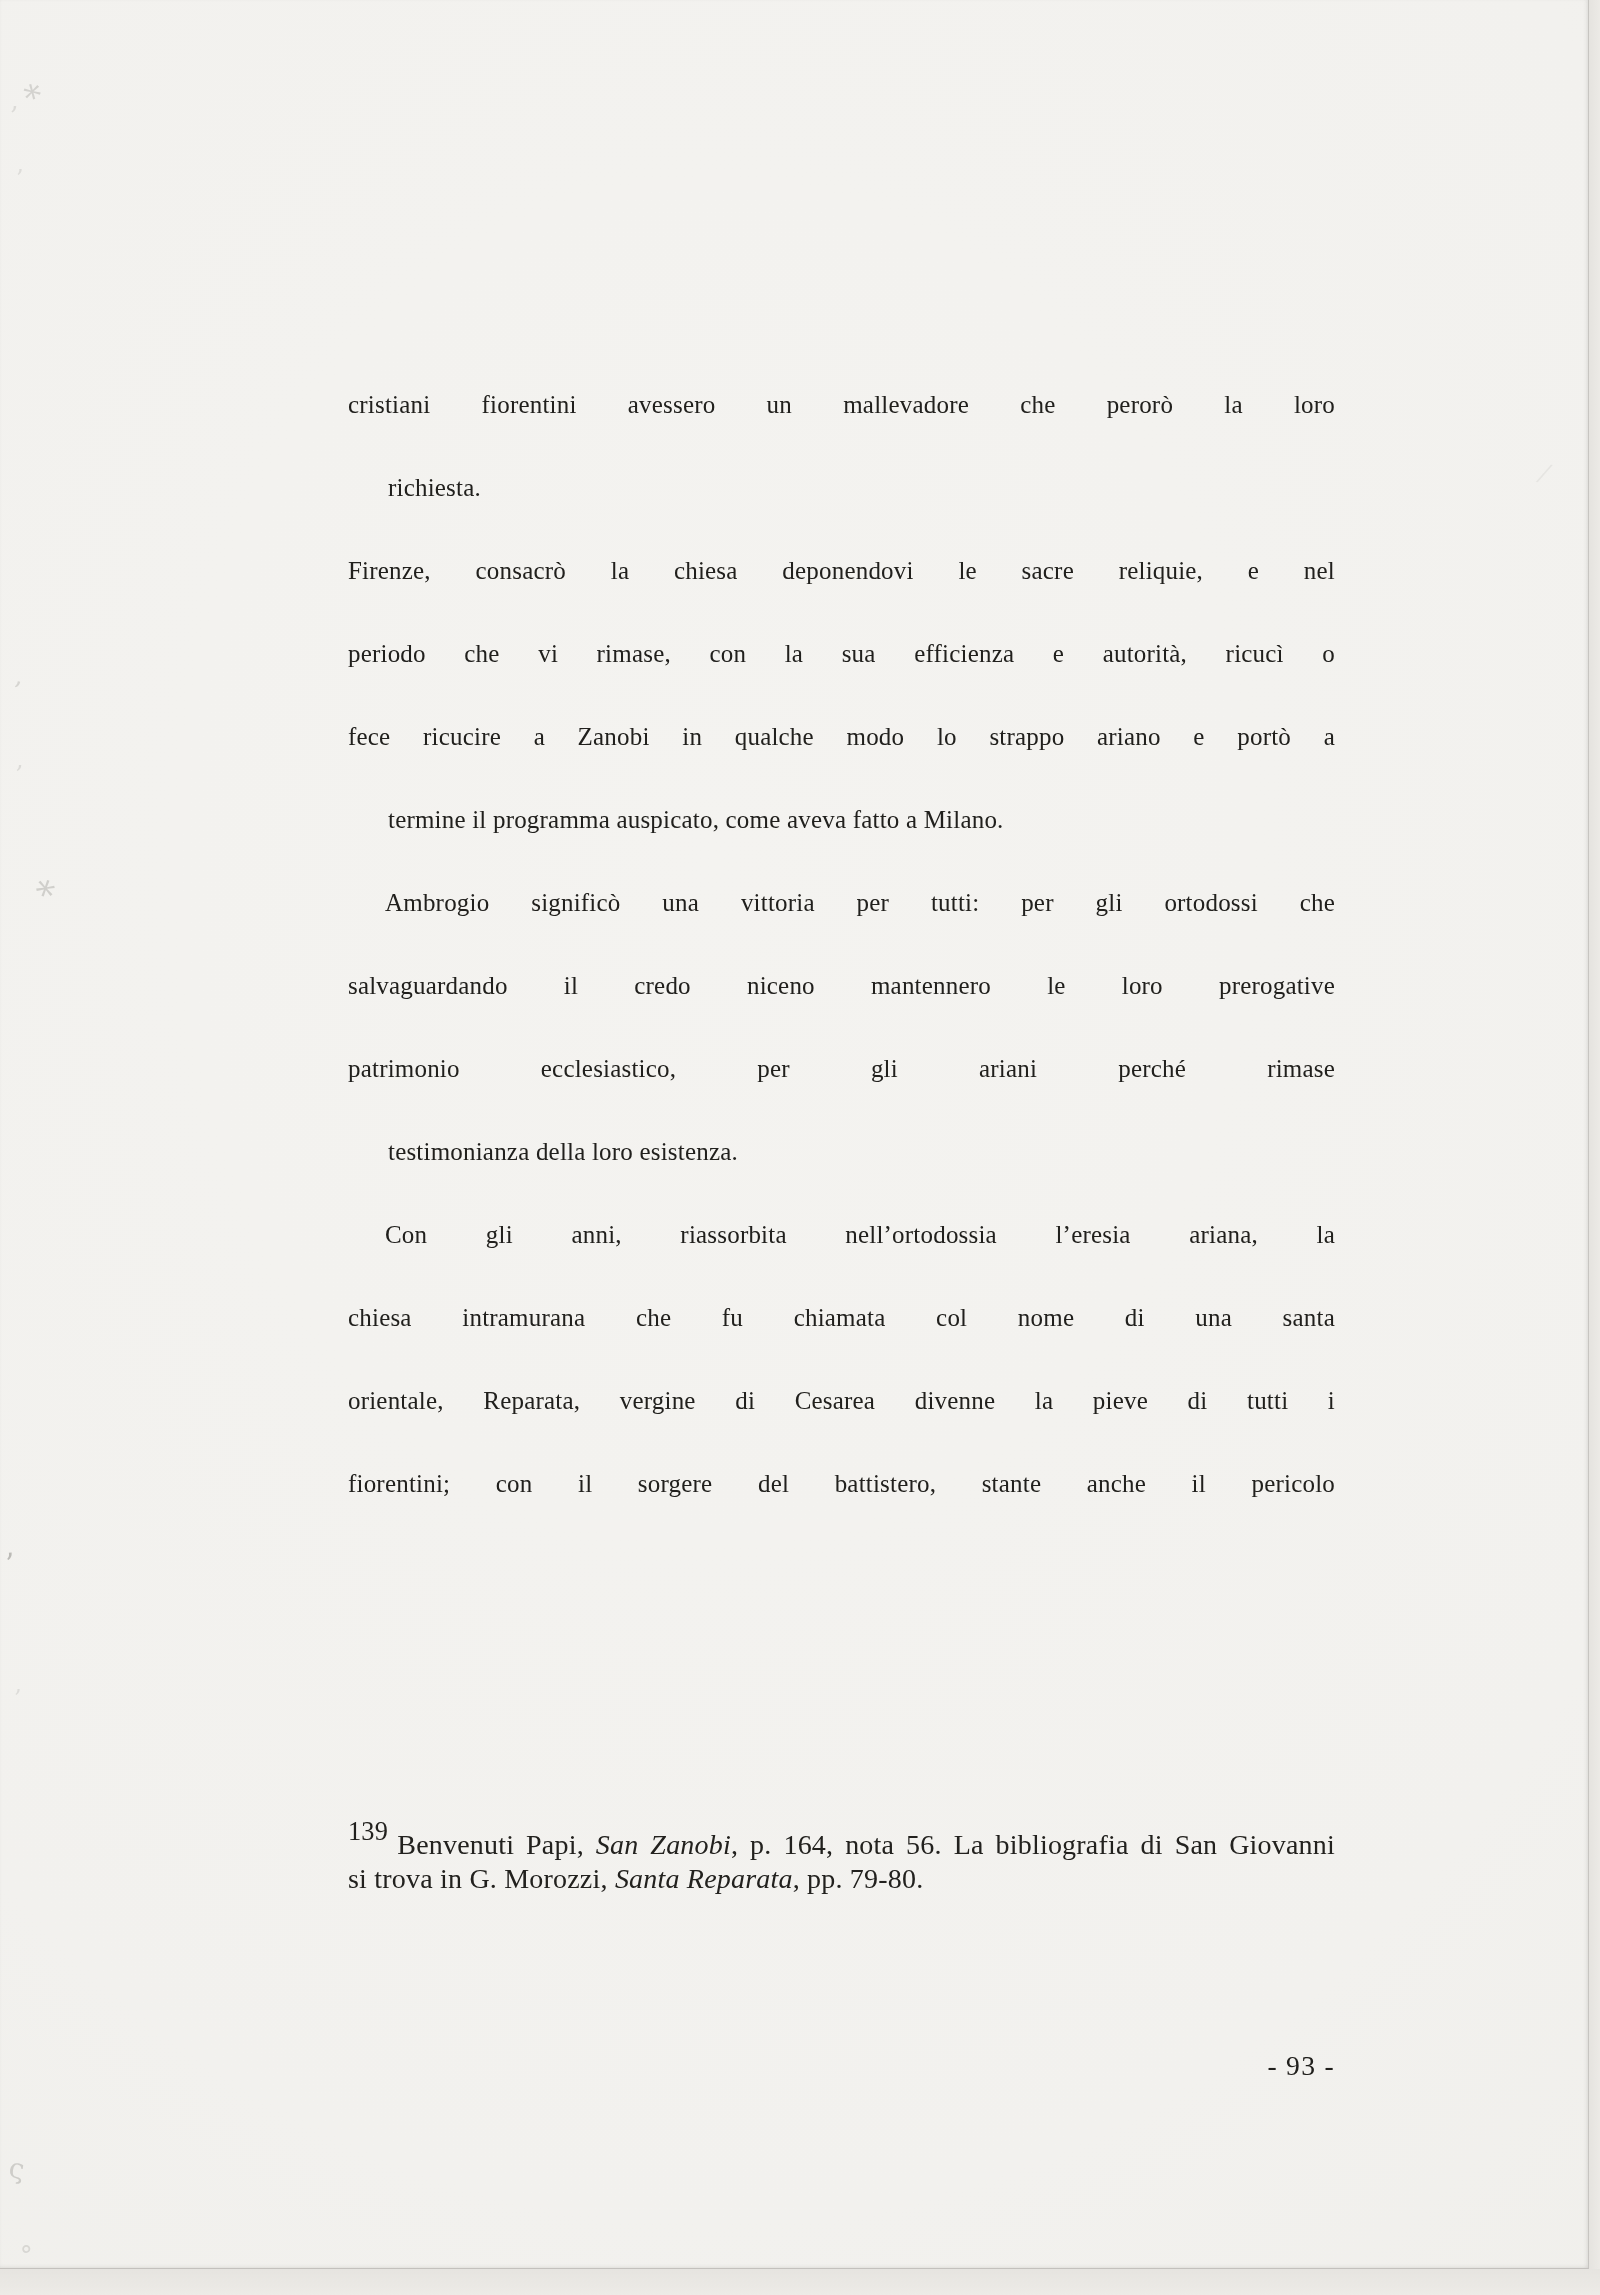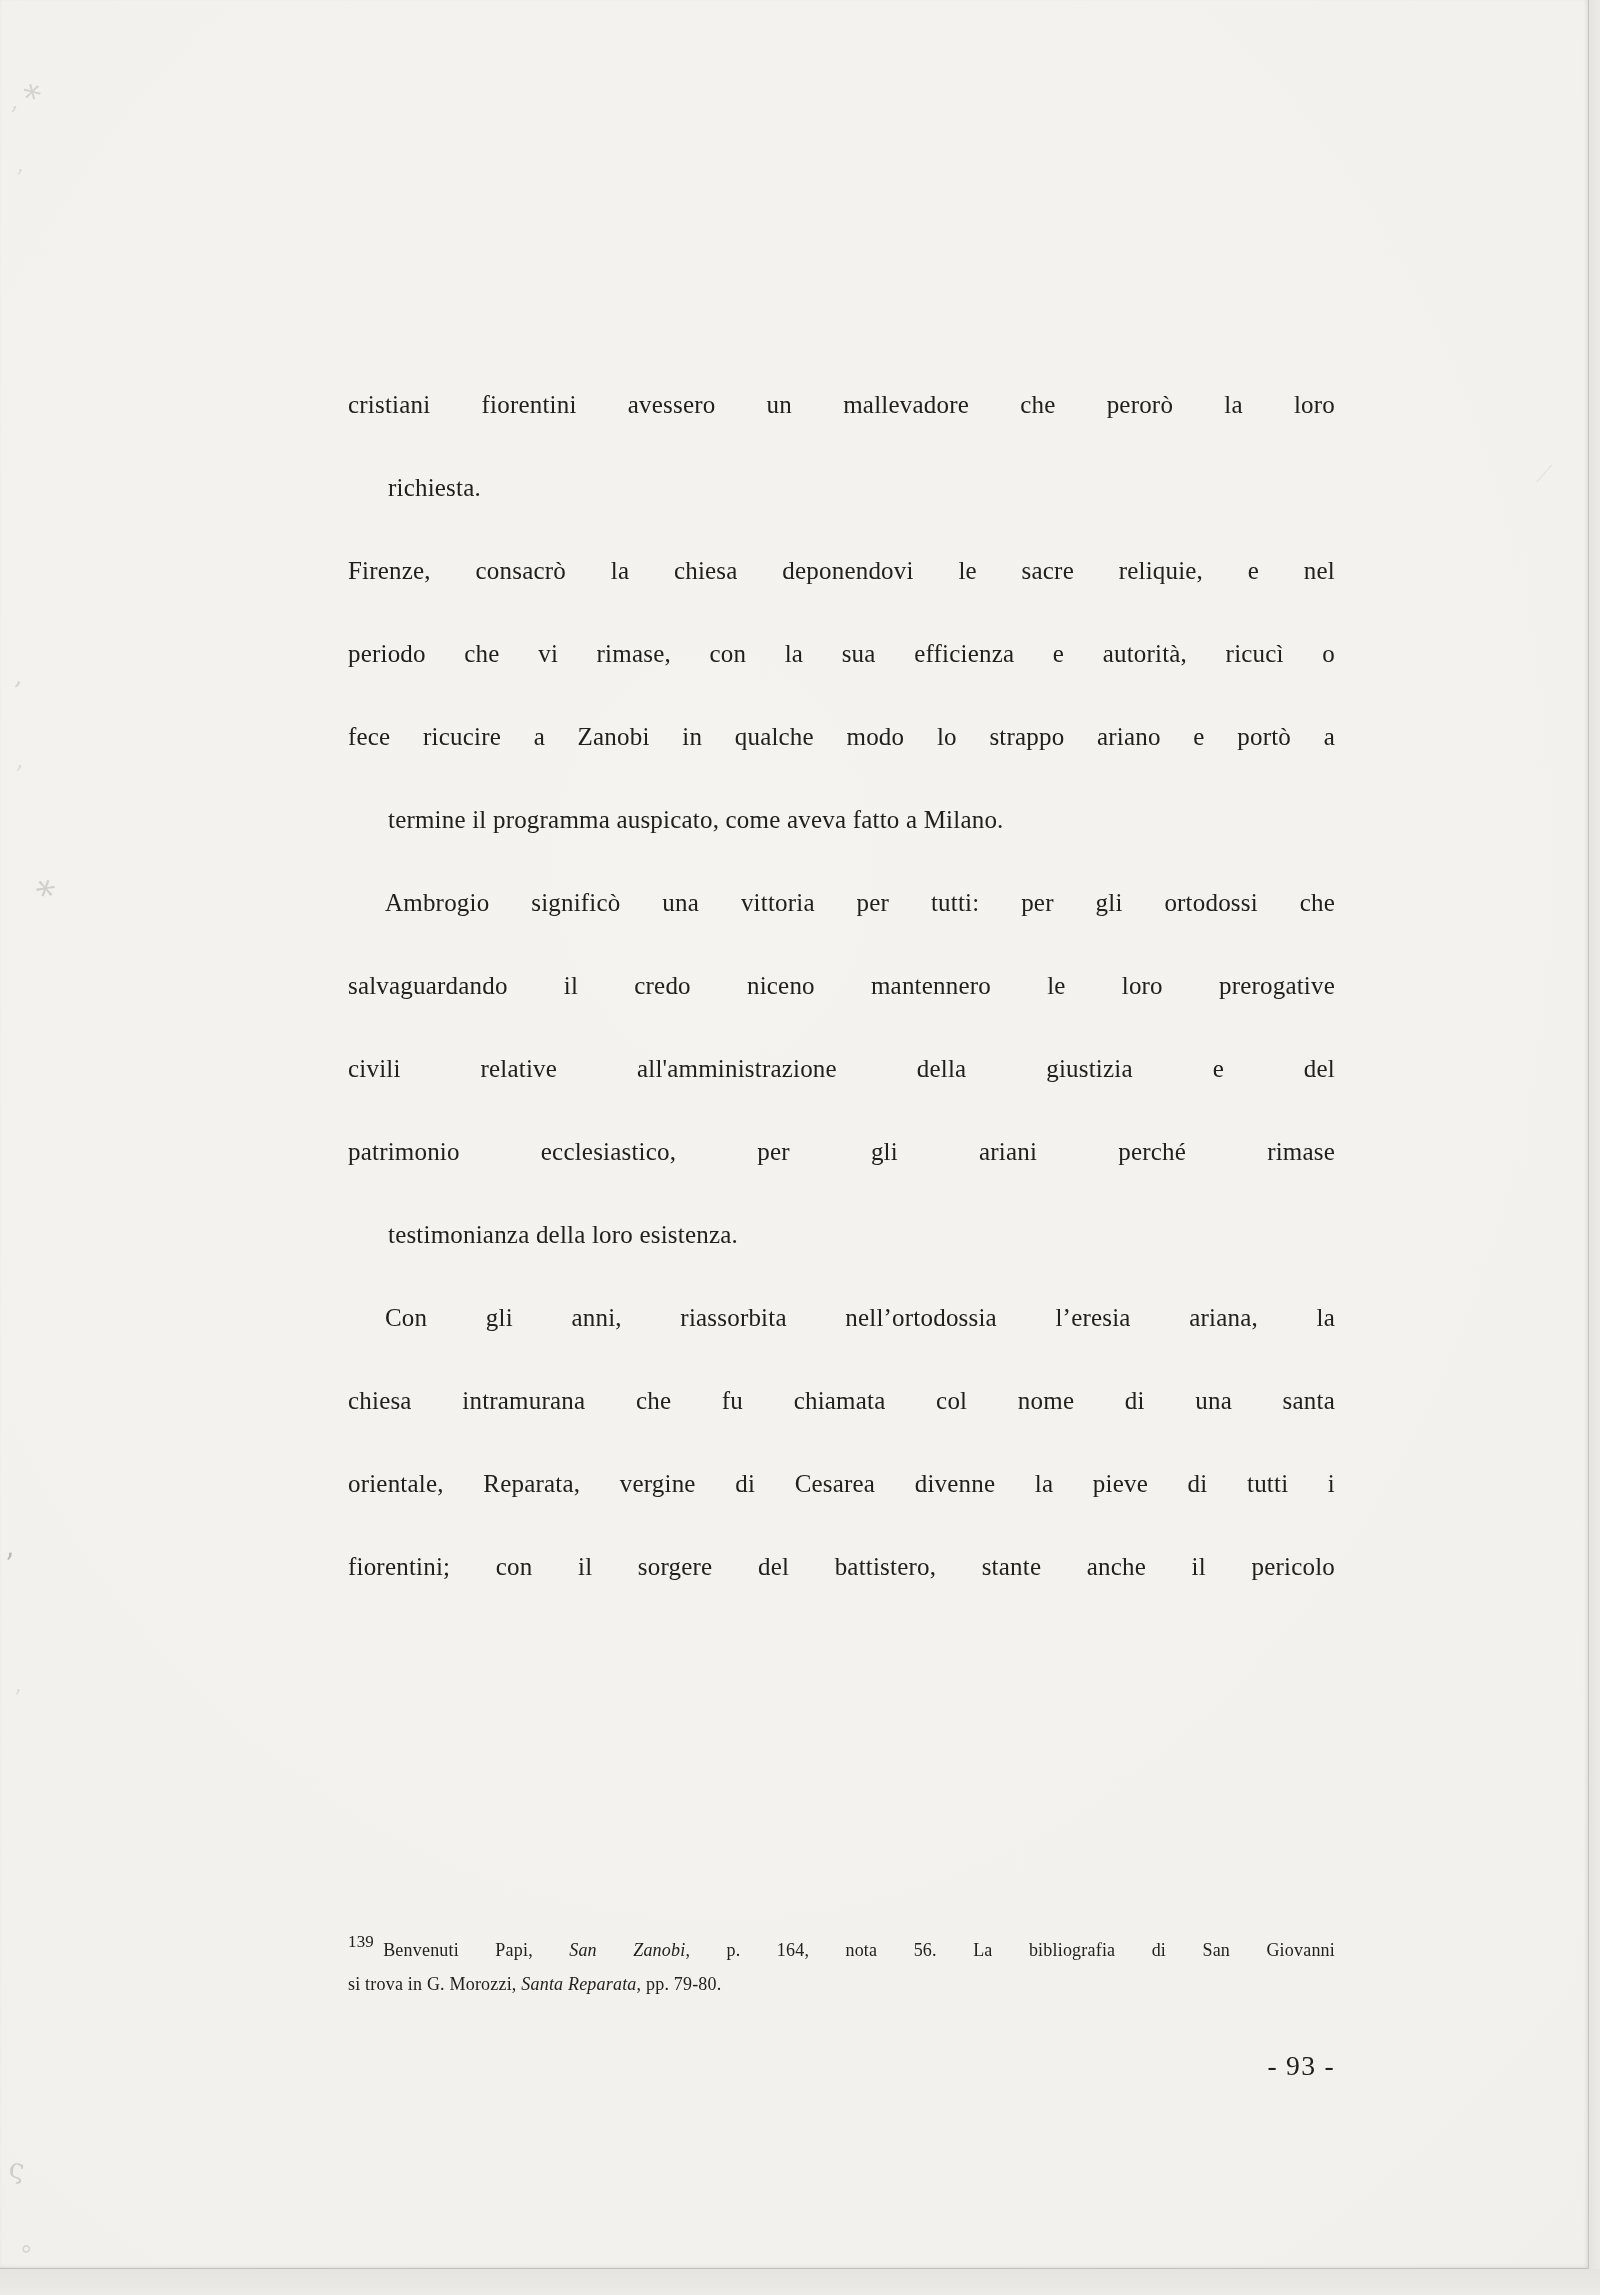--- a/index.html
+++ b/index.html
@@ -57,24 +57,24 @@
     text-align: left;
     text-align-last: left;
     margin-left: 40px;
   }
   .ln.indent {
     padding-left: 37px;
   }
   .footnote {
     position: absolute;
     left: 348px;
-    top: 1933px;
+    top: 1828px;
     width: 987px;
     color: #22211e;
-    font-size: 18px;
+    font-size: 28px;
   }
   .fln {
     height: 34px;
     line-height: 34px;
     text-align: justify;
     text-align-last: justify;
     white-space: nowrap;
     letter-spacing: 0.2px;
   }
   .fln.flush {
@@ -118,21 +118,20 @@
 <div class="paper">
   <div class="body-text" id="body-text">
       <div class="ln"><span>cristiani fiorentini avessero un mallevadore che perorò la loro</span></div>
       <div class="ln flush"><span>richiesta.</span></div>
       <div class="ln"><span>Firenze, consacrò la chiesa deponendovi le sacre reliquie, e nel</span></div>
       <div class="ln"><span>periodo che vi rimase, con la sua efficienza e autorità, ricucì o</span></div>
       <div class="ln"><span>fece ricucire a Zanobi in qualche modo lo strappo ariano e portò a</span></div>
       <div class="ln flush"><span>termine il programma auspicato, come aveva fatto a Milano.</span></div>
       <div class="ln indent"><span>Ambrogio significò una vittoria per tutti: per gli ortodossi che</span></div>
       <div class="ln"><span>salvaguardando il credo niceno mantennero le loro prerogative</span></div>
-      <div class="ln"><span>civili relative all'amministrazione della giustizia e del</span></div>
       <div class="ln"><span>patrimonio ecclesiastico, per gli ariani perché rimase</span></div>
       <div class="ln flush"><span>testimonianza della loro esistenza.</span></div>
       <div class="ln indent"><span>Con gli anni, riassorbita nell’ortodossia l’eresia ariana, la</span></div>
       <div class="ln"><span>chiesa intramurana che fu chiamata col nome di una santa</span></div>
       <div class="ln"><span>orientale, Reparata, vergine di Cesarea divenne la pieve di tutti i</span></div>
       <div class="ln"><span>fiorentini; con il sorgere del battistero, stante anche il pericolo</span></div>
     </div>
   <div class="footnote" id="footnote">
       <div class="fln"><span class="seg-sup">139</span><span>Benvenuti Papi, </span><span class="seg-italic">San Zanobi</span><span>, p. 164, nota 56. La bibliografia di San Giovanni</span></div>
       <div class="fln flush"><span>si trova in G. Morozzi, </span><span class="seg-italic">Santa Reparata</span><span>, pp. 79-80.</span></div>

